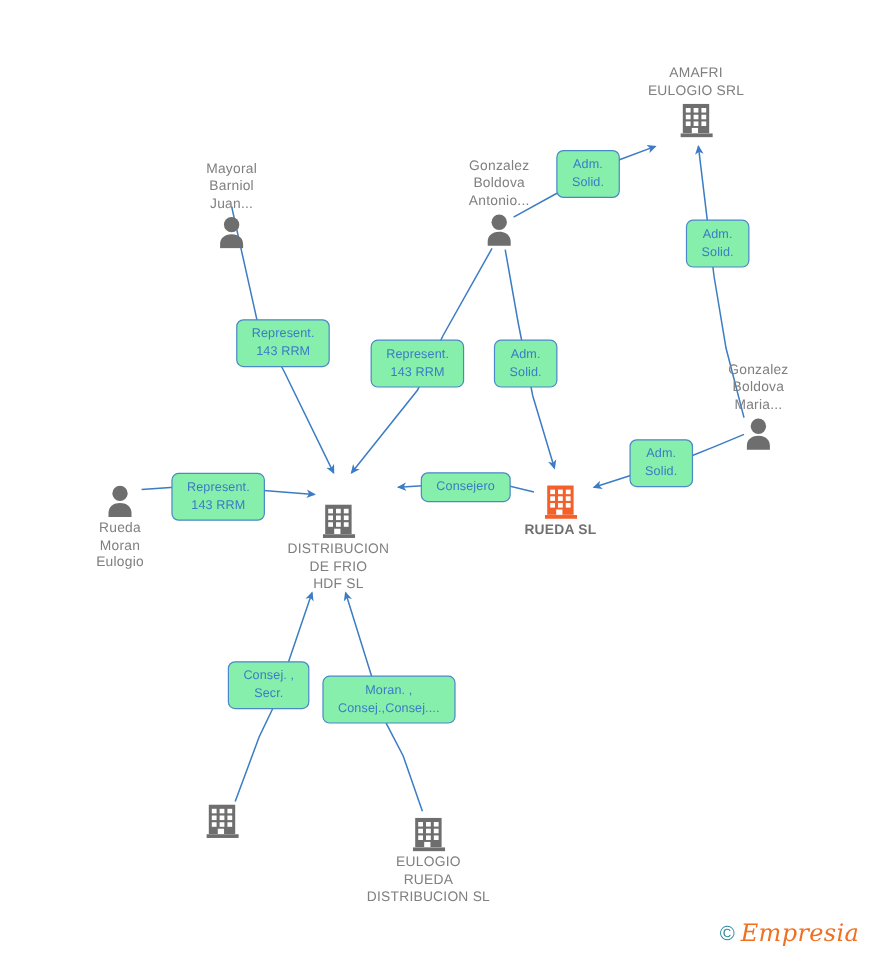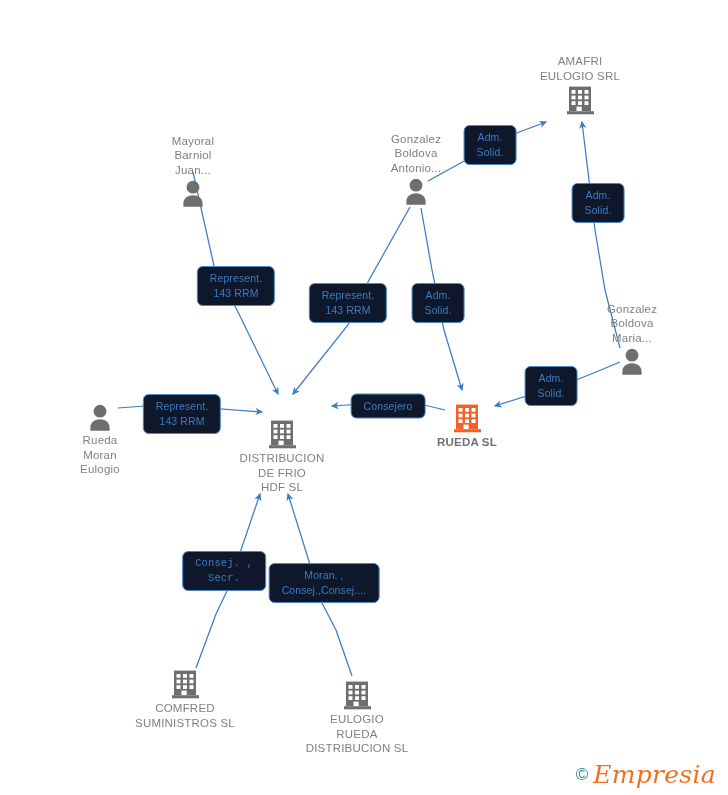--- a/index.html
+++ b/index.html
@@ -56,21 +56,21 @@
     color: #707070;
     font-weight: bold;
     font-size: 11.5px;
   }
 
   
   .edge-label {
     position: absolute;
     transform: translate(-50%, -50%);
     box-sizing: border-box;
-    background: #0f172a;
+    background: #86efac;
     border: 1px solid #4a88c7;
     border-radius: 6px;
     color: #3b7cc4;
     font-size: 10.5px;
     line-height: 15px;
     text-align: center;
     padding: 4px 12px;
     white-space: pre-line;
     letter-spacing: .1px;
   }
@@ -86,21 +86,21 @@
     user-select: none;
   }
   #watermark .copy {
     font-size: 17px;
     color: #2e8b9e;
     line-height: 1;
   }
   #watermark .brand {
     font-family: "DejaVu Serif", serif;
     font-style: italic;
-    font-size: 25px;
+    font-size: 20px;
     color: #f07020;
     line-height: 1;
     letter-spacing: .3px;
   }
 </style>
 </head>
 <body>
 
 <div id="graph">
 
@@ -221,22 +221,20 @@
             <rect x="17.5" y="4" width="4.0" height="3.8" fill="#fff"></rect>
             <rect x="4.5" y="9.6" width="4.0" height="3.8" fill="#fff"></rect>
             <rect x="11" y="9.6" width="4.0" height="3.8" fill="#fff"></rect>
             <rect x="17.5" y="9.6" width="4.0" height="3.8" fill="#fff"></rect>
             <rect x="4.5" y="15.2" width="4.0" height="3.8" fill="#fff"></rect>
             <rect x="11" y="15.2" width="4.0" height="3.8" fill="#fff"></rect>
             <rect x="17.5" y="15.2" width="4.0" height="3.8" fill="#fff"></rect>
             <rect x="9.5" y="20.6" width="5.2" height="4.4" fill="#fff"></rect>
             <rect x="0" y="25.2" width="27" height="3.1" fill="#6e6e6e"></rect>
           </svg></span>
-        <span class="node-label">COMFRED
-SUMINISTROS SL</span>
       </div>
       <div class="node below" style="left: 357px; top: 681px;">
         <span class="glyph"><svg width="27" height="29" viewBox="0 0 27 29" xmlns="http://www.w3.org/2000/svg">
             <rect x="2" y="0.6" width="22" height="24.4" fill="#6e6e6e"></rect>
             <rect x="4.5" y="4" width="4.0" height="3.8" fill="#fff"></rect>
             <rect x="11" y="4" width="4.0" height="3.8" fill="#fff"></rect>
             <rect x="17.5" y="4" width="4.0" height="3.8" fill="#fff"></rect>
             <rect x="4.5" y="9.6" width="4.0" height="3.8" fill="#fff"></rect>
             <rect x="11" y="9.6" width="4.0" height="3.8" fill="#fff"></rect>
             <rect x="17.5" y="9.6" width="4.0" height="3.8" fill="#fff"></rect>
@@ -260,21 +258,21 @@
 Solid.</div>
       <div class="edge-label" style="left: 490px; top: 145px;">Adm.
 Solid.</div>
       <div class="edge-label" style="left: 598px; top: 203px;">Adm.
 Solid.</div>
       <div class="edge-label" style="left: 551px; top: 386px;">Adm.
 Solid.</div>
       <div class="edge-label" style="left: 182px; top: 414px;">Represent.
 143 RRM</div>
       <div class="edge-label" style="left: 376px; top: 406px; margin-left: 12px;">Consejero</div>
-      <div class="edge-label" style="left: 224px; top: 571px; font-family: Liberation Mono, monospace;">Consej. ,
+      <div class="edge-label" style="left: 224px; top: 571px;">Consej. ,
 Secr.</div>
       <div class="edge-label" style="left: 324px; top: 583px;">Moran. ,
 Consej.,Consej....</div>
     </div>
 
   <div id="watermark">
     <span class="copy">©</span>
     <span class="brand">Empresia</span>
   </div>
 

